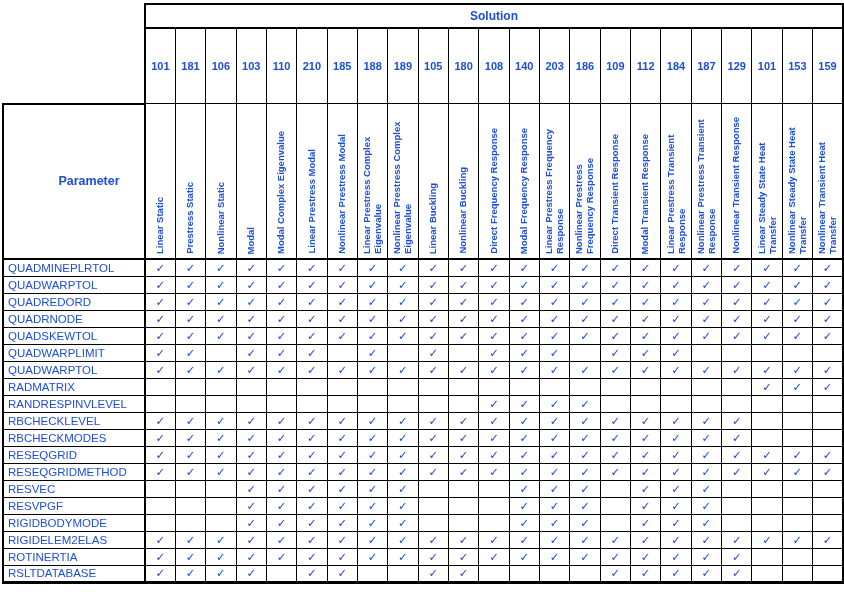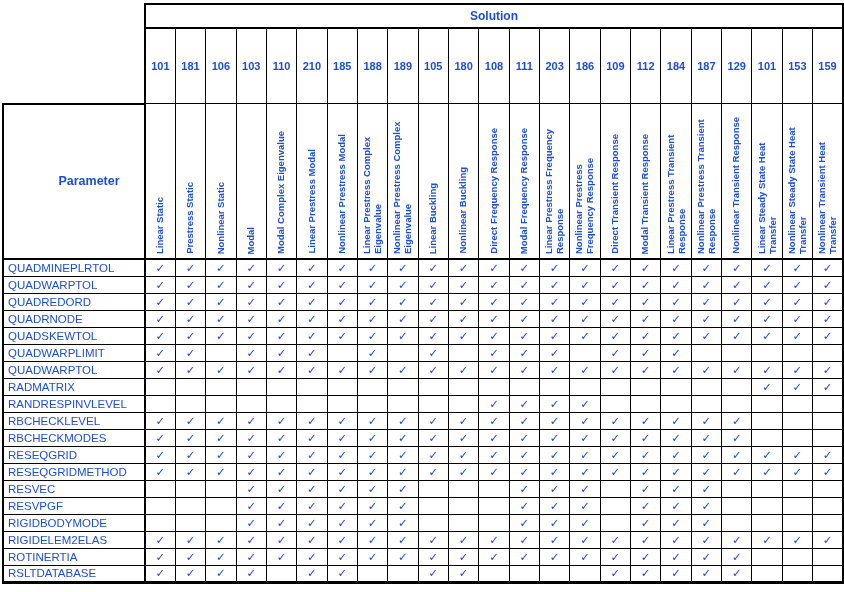--- a/index.html
+++ b/index.html
@@ -132,21 +132,21 @@
           <td class="code-cell">106</td>
           <td class="code-cell">103</td>
           <td class="code-cell">110</td>
           <td class="code-cell">210</td>
           <td class="code-cell">185</td>
           <td class="code-cell">188</td>
           <td class="code-cell">189</td>
           <td class="code-cell">105</td>
           <td class="code-cell">180</td>
           <td class="code-cell">108</td>
-          <td class="code-cell">111</td>
+          <td class="code-cell">140</td>
           <td class="code-cell">203</td>
           <td class="code-cell">186</td>
           <td class="code-cell">109</td>
           <td class="code-cell">112</td>
           <td class="code-cell">184</td>
           <td class="code-cell">187</td>
           <td class="code-cell">129</td>
           <td class="code-cell">101</td>
           <td class="code-cell">153</td>
           <td class="code-cell last">159</td>

